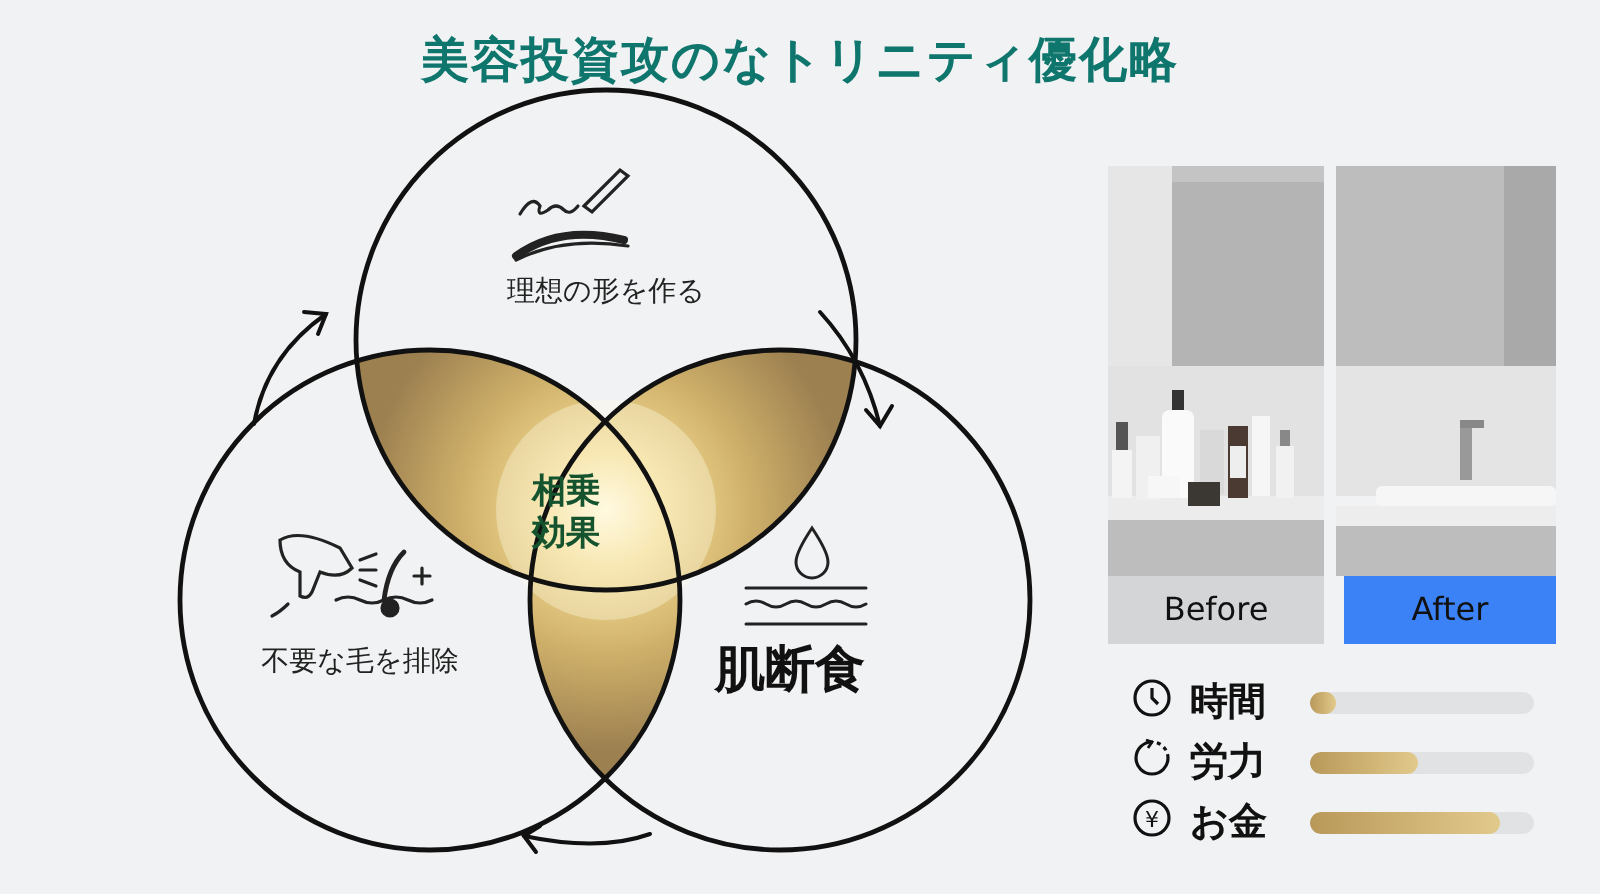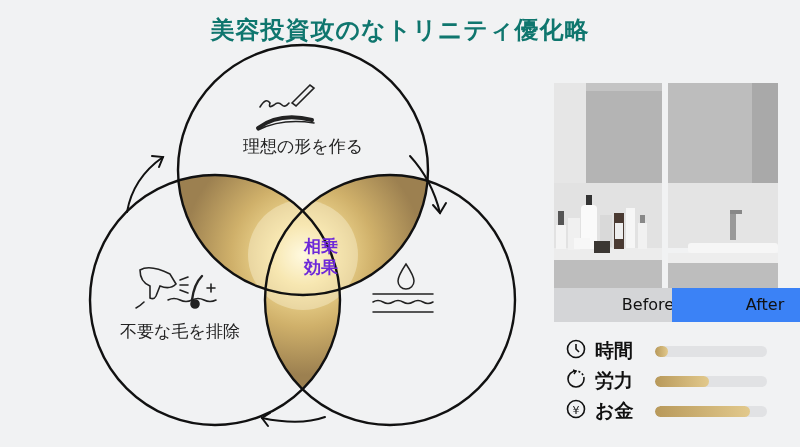--- a/index.html
+++ b/index.html
@@ -1,26 +1,26 @@
 <!DOCTYPE html>
 <html><head>
   <meta charset="utf-8">
   <style>
     html,body{margin:0;padding:0;}
     body{width:800px;height:447px;background:#f1f2f3;position:relative;overflow:hidden;font-family:"DejaVu Sans","Liberation Sans",sans-serif;color:#1a1a1a;}
     .title{position:absolute;left:0;width:800px;top:14px;text-align:center;font-size:24px;font-weight:bold;letter-spacing:1px;color:#0f766e;}
     svg.venn{position:absolute;left:0;top:0;}
     .lbl{position:absolute;text-align:center;}
     .lbl .h{font-weight:bold;font-size:25px;color:#111;line-height:30px;}
-    .lbl .s{font-size:17px;color:#222;line-height:18px;margin-top:2px;}
-    .center-lbl{position:absolute;left:266px;top:236px;width:72px;text-align:right;font-weight:bold;font-size:17px;line-height:21px;color:#6d28d9;}
+    .lbl .s{font-size:14px;color:#222;line-height:18px;margin-top:2px;}
+    .center-lbl{position:absolute;left:266px;top:236px;width:72px;text-align:left;font-weight:bold;font-size:17px;line-height:21px;color:#14532d;}
     .photo{position:absolute;top:83px;height:205px;overflow:hidden;}
     .photo-before{left:554px;width:108px;}
     .photo-after{left:668px;width:110px;}
-    .cap{position:absolute;top:288px;height:34px;line-height:34px;text-align:center;font-size:16px;color:#111;padding-left:40px;}
+    .cap{position:absolute;top:288px;height:34px;line-height:34px;text-align:center;font-size:16px;color:#111;}
     .cap-before{left:554px;width:108px;background:#d4d5d7;}
     .cap-after{left:672px;width:106px;background:#3b82f6;}
     .metric{position:absolute;left:565px;height:26px;display:flex;align-items:flex-start;}
     .metric .ic{width:22px;height:22px;display:flex;align-items:center;justify-content:center;}
     .metric .ml{font-weight:bold;font-size:19px;margin-left:8px;width:54px;color:#111;}
     .bar{position:absolute;left:655px;width:112px;height:11px;border-radius:6px;background:#e1e2e4;overflow:hidden;}
     .bar .fill{height:100%;border-radius:6px;background:linear-gradient(90deg,#b8995a,#e2c98c);}
   </style>
 </head>
 <body>
@@ -94,20 +94,21 @@
   </g>
 </svg>
 
 <div class="lbl" style="left:203px;top:135px;width:200px;">
   <div class="s">理想の形を作る</div>
 </div>
 <div class="lbl" style="left:100px;top:320px;width:160px;">
   <div class="s">不要な毛を排除</div>
 </div>
 <div class="lbl" style="left:330px;top:320px;width:130px;">
+  <div class="h">肌断食</div>
 </div>
 <div class="center-lbl">
   <div>相乗</div>
   <div>効果</div>
 </div>
 
 <div class="photo photo-before">
   <svg width="108" height="205" viewBox="0 0 108 205">
     <rect x="0" y="0" width="108" height="100" fill="#c4c4c4"></rect>
     <rect x="0" y="0" width="32" height="100" fill="#e6e6e6"></rect>

